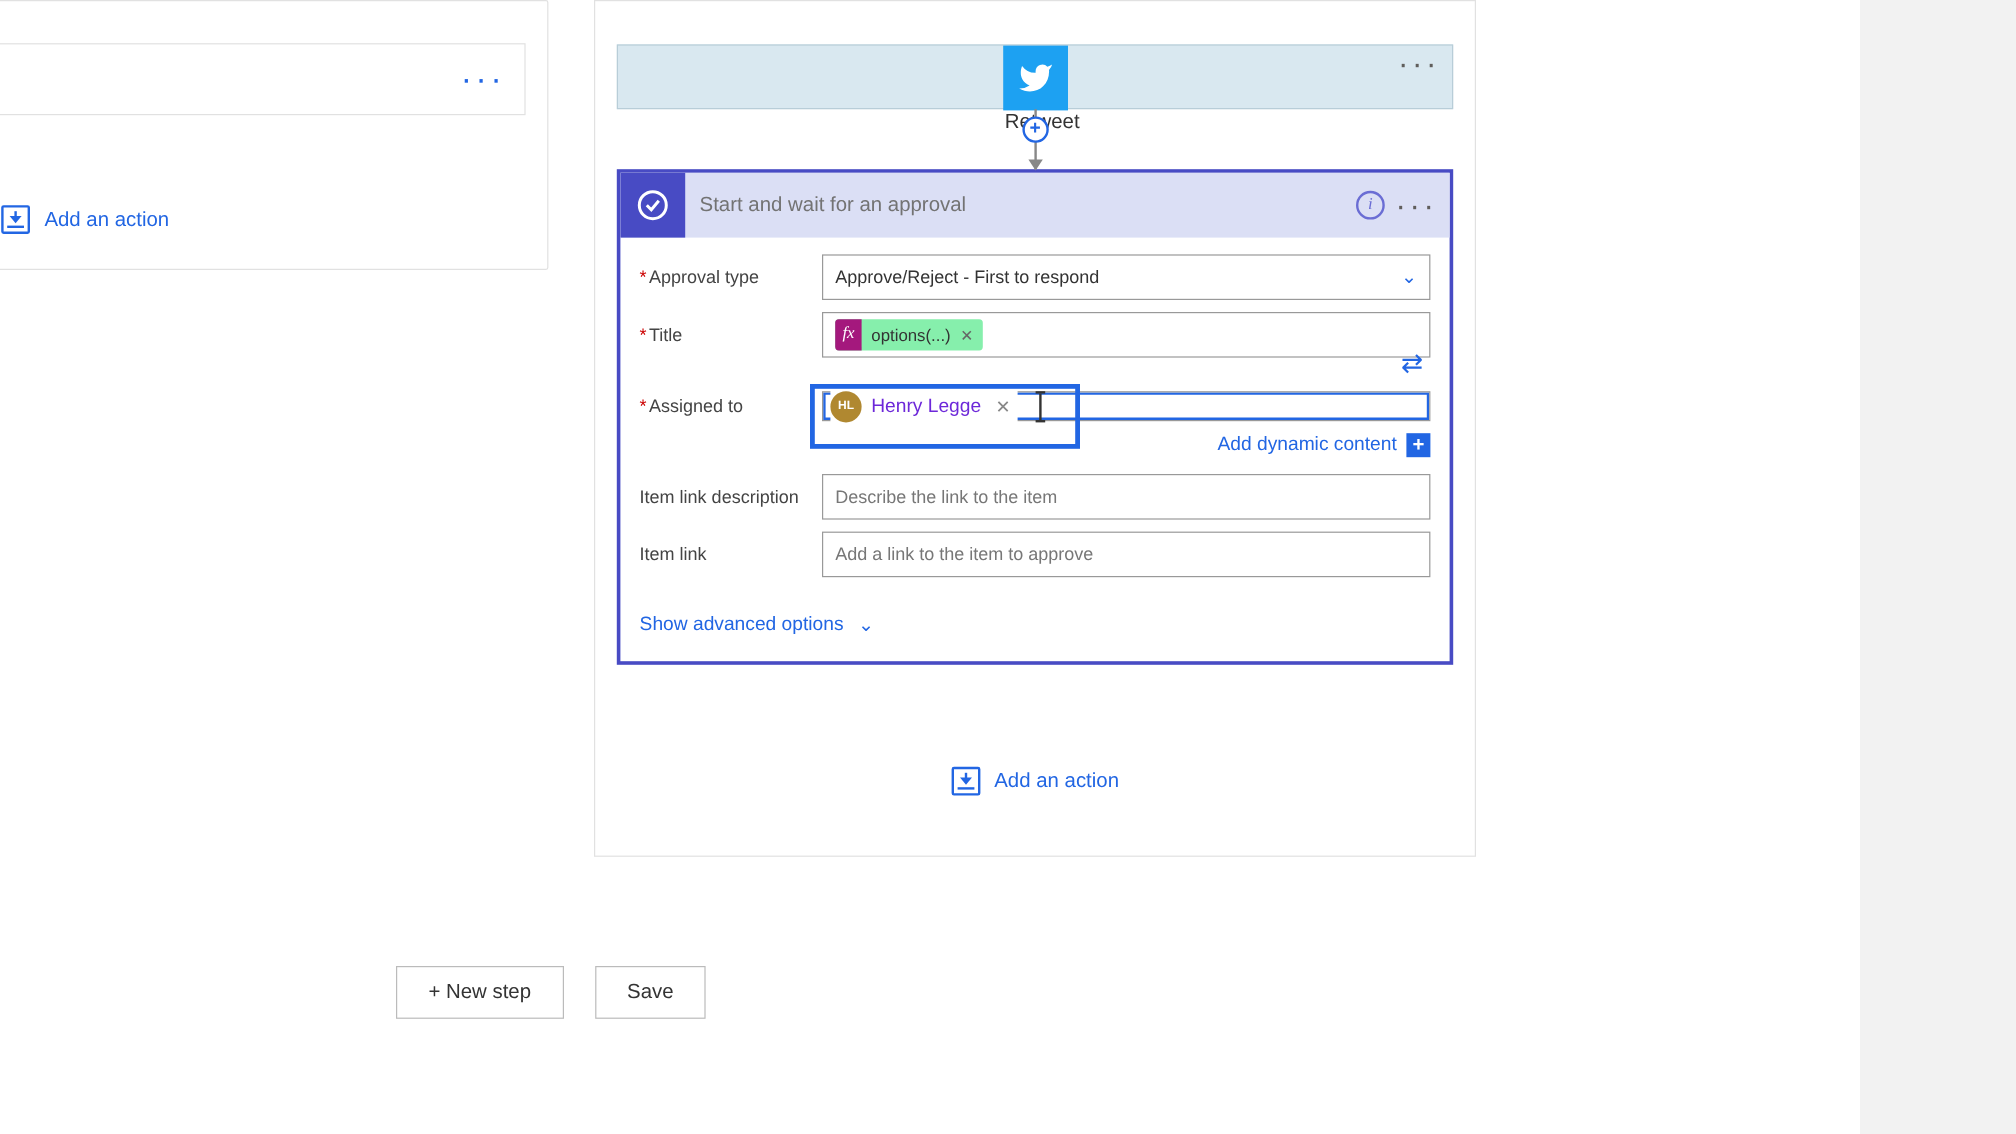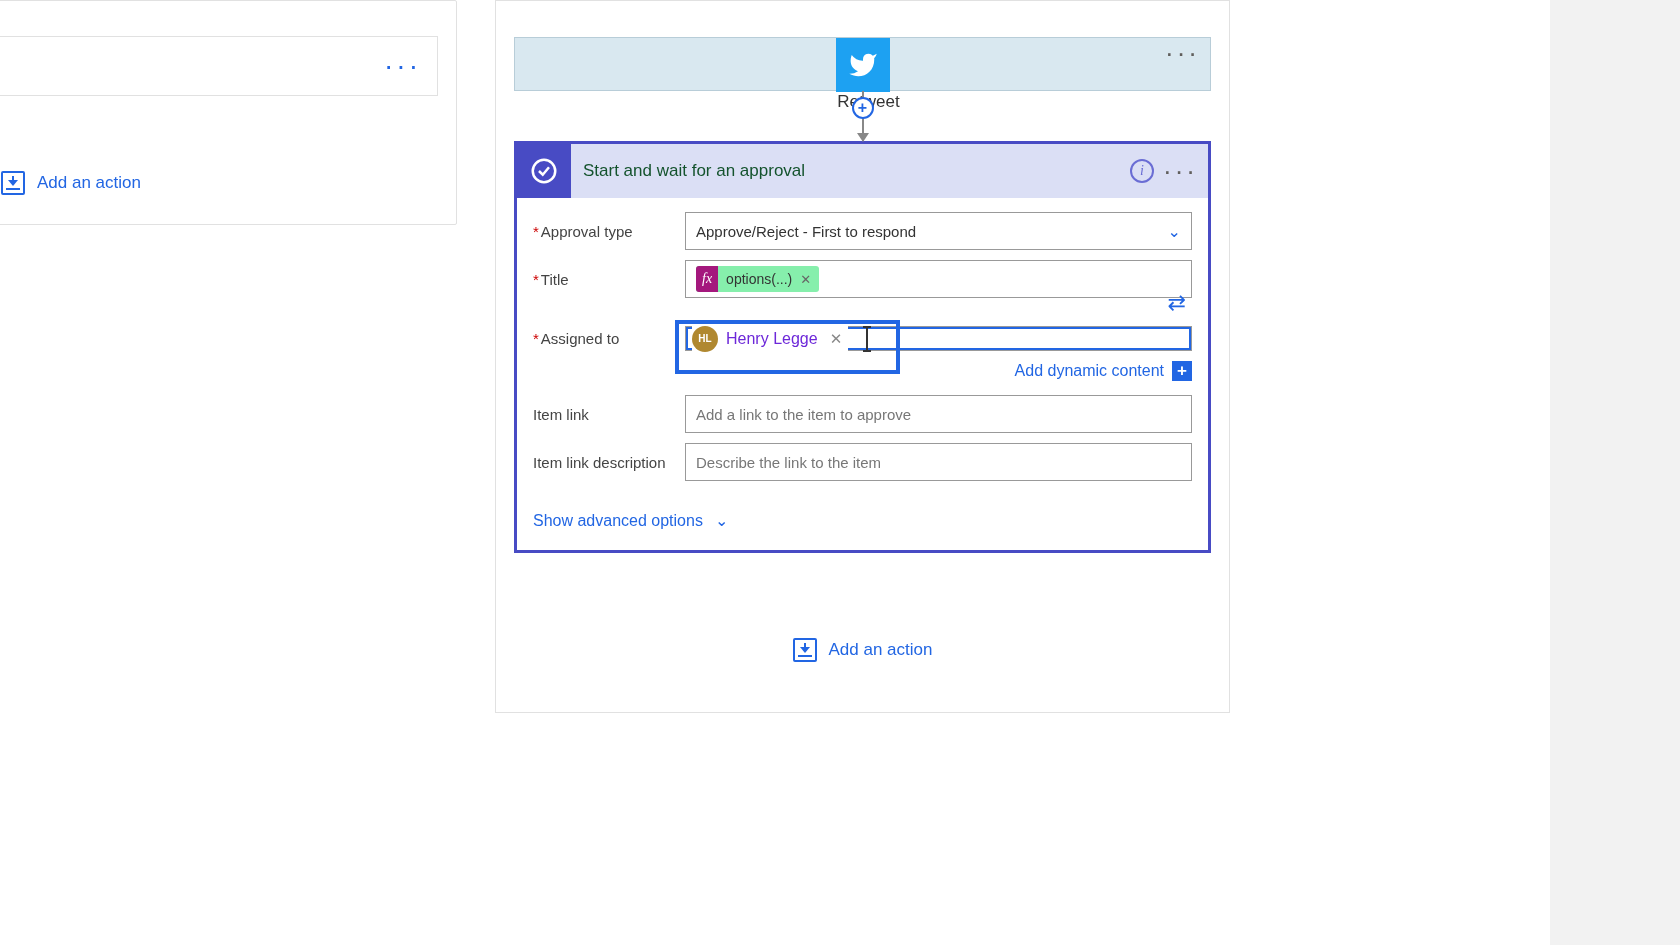--- a/index.html
+++ b/index.html
@@ -206,21 +206,21 @@
       height: 54px;
       background: #484bc4;
       display: flex;
       align-items: center;
       justify-content: center;
       flex-shrink: 0;
     }
     .approval-title {
       margin-left: 12px;
       font-size: 17px;
-      color: #14532d;
+      color: #737373;
     }
     .approval-header .info-icon {
       position: absolute;
       right: 54px;
       width: 24px;
       height: 24px;
       border: 2px solid #6a6dd4;
       border-radius: 50%;
       display: flex;
       align-items: center;
@@ -556,43 +556,51 @@
         
         <div class="add-dynamic">
           <span class="add-dynamic-text">Add dynamic content</span>
           <span class="add-dynamic-btn">+</span>
         </div>
 
         
 
         
         <div class="form-row">
+          <div class="form-label">Item link description</div>
+          <div class="form-control">
+            <input class="placeholder-input" placeholder="Describe the link to the item" style="">
+          </div>
+        </div>
+
+        
+        <div class="form-row">
           <div class="form-label">Item link</div>
           <div class="form-control">
             <input class="placeholder-input" placeholder="Add a link to the item to approve" style="">
-          </div>
-        </div>
-
-        
-        <div class="form-row">
-          <div class="form-label">Item link description</div>
-          <div class="form-control">
-            <input class="placeholder-input" placeholder="Describe the link to the item" style="">
           </div>
         </div>
 
         
         <div class="show-advanced">
           <span>Show advanced options</span>
           <span class="chevron-down">⌄</span>
         </div>
       </div>
     </div>
 
     <div class="bottom-add-action">
       <span class="add-action-icon">
           <span class="bar"></span>
         </span>
       <span class="add-action-link">Add an action</span>
     </div>
   </div>
 
+  <div class="footer-buttons">
+    <div class="footer-btn">
+        <span>+ New step</span>
+      </div>
+    <div class="footer-btn">
+        <span>Save</span>
+      </div>
+  </div>
 </div>
 
 </body></html>

